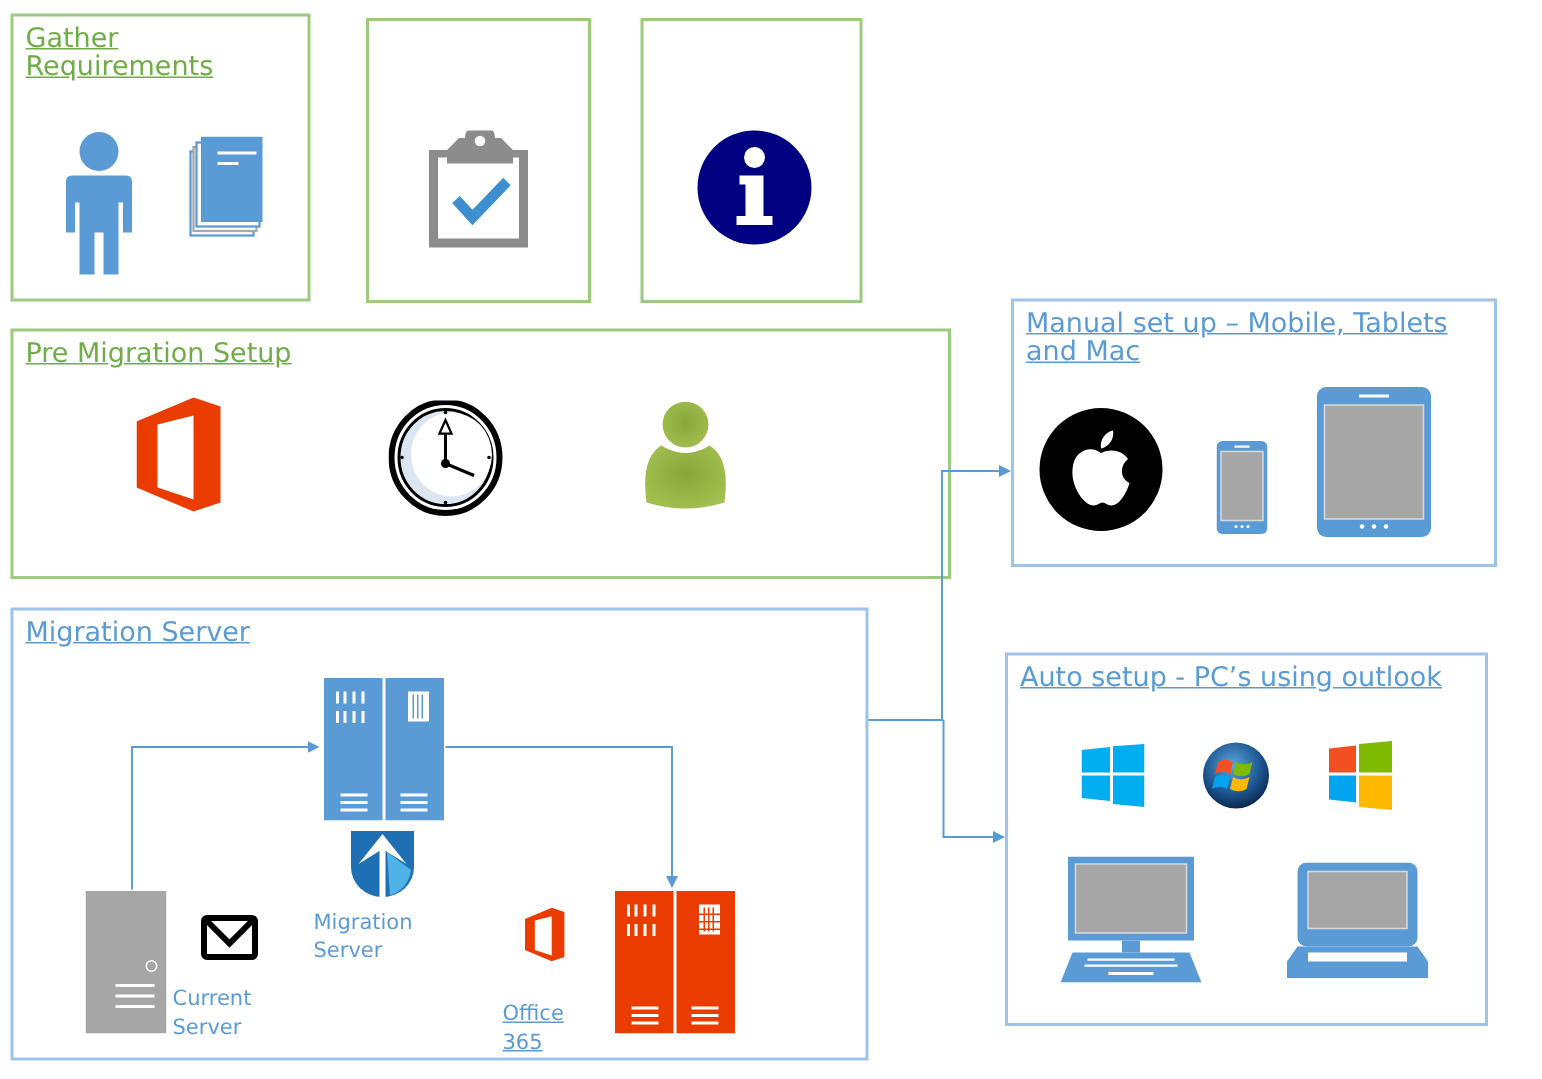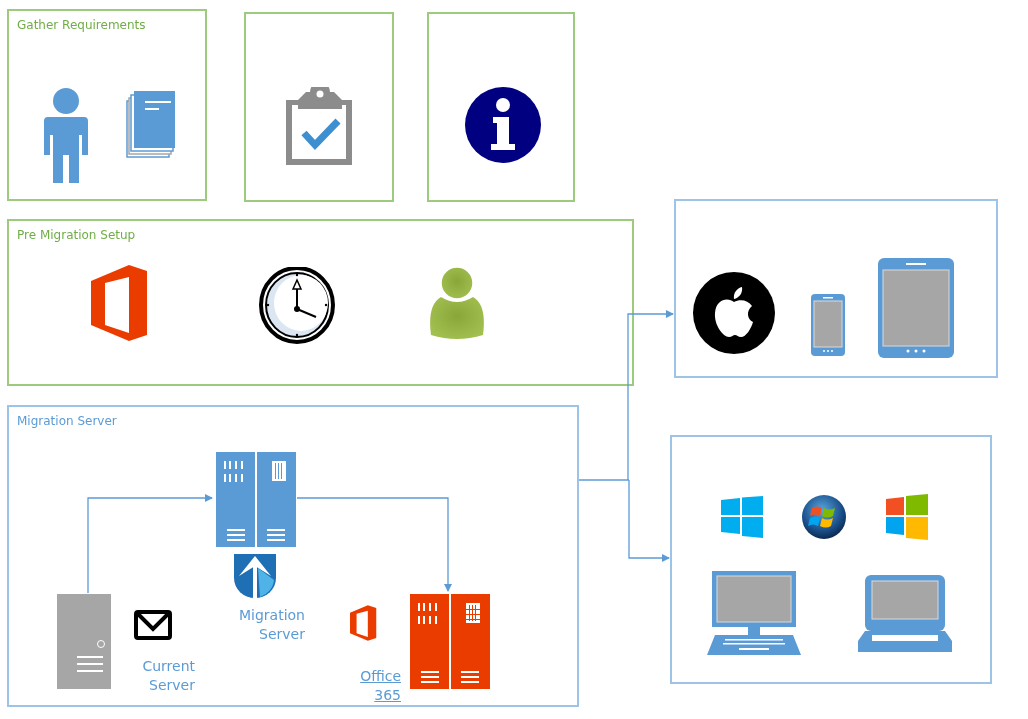--- a/index.html
+++ b/index.html
@@ -1,24 +1,24 @@
 <!DOCTYPE html>
 <html><head>
 <meta charset="utf-8">
 <style>
   html, body { margin: 0; padding: 0; background: #ffffff; }
   body { width: 1028px; height: 719px; position: relative; overflow: hidden; font-family: "DejaVu Sans", sans-serif; }
   .box { position: absolute; box-sizing: border-box; background: #fff; }
   .green { border: 2px solid #9ccb7f; }
   .blue { border: 2px solid #9dc3e6; }
-  .title { position: absolute; left: 8px; top: 5px; font-size: 12px; line-height: 19px; }
+  .title { position: absolute; left: 8px; top: 5px; font-size: 18px; line-height: 19px; text-decoration: underline; }
   .green .title { color: #70ad47; }
   .blue .title { color: #5b9bd5; }
   .icon { position: absolute; }
-  .label { position: absolute; color: #5b9bd5; font-size: 14px; line-height: 19px; text-align: right; }
+  .label { position: absolute; color: #5b9bd5; font-size: 14px; line-height: 19px; text-align: left; }
   svg.connectors { position: absolute; left: 0; top: 0; pointer-events: none; }
 </style>
 </head>
 <body>
 
 <div class="box green" style="left:7px;top:9px;width:200px;height:192px;">
   <div class="title">Gather Requirements</div>
   <svg class="icon" style="left:33px;top:76px;" width="50" height="98" viewBox="0 0 50 98">
     <circle cx="24" cy="14" r="13" fill="#5b9bd5"></circle>
     <path d="M6 30 H42 Q46 30 46 34 V68 H40 V48 H37 V96 H27 V68 H21 V96 H11 V48 H8 V68 H2 V34 Q2 30 6 30 Z" fill="#5b9bd5"></path>
@@ -167,20 +167,21 @@
         <rect x="62" y="11" width="1" height="16"></rect>
         <rect x="65" y="11" width="1" height="16"></rect>
       <rect x="56" y="15" width="14" height="1"></rect>
         <rect x="56" y="20" width="14" height="1"></rect>
         <rect x="56" y="25" width="14" height="1"></rect>
     </g>
   </svg>
 </div>
 
 <div class="box blue" style="left:674px;top:199px;width:324px;height:179px;">
+  <div class="title">Manual set up – Mobile, Tablets and Mac</div>
   <svg class="icon" style="left:16px;top:70px;" width="84" height="84" viewBox="0 0 84 84">
     <circle cx="42" cy="42" r="41" fill="#000"></circle>
     <path d="M42 31 C36 26 24 28 23 42 C22 54 31 66 37 66 C40 66 41 64 43 64 C45 64 46 66 49 66 C54 66 59 58 61 51 C55 48 54 40 60 35 C56 29 48 28 42 31 Z" fill="#fff"></path>
     <path d="M42 28 C41 22 45 17 50 16 C51 22 47 27 42 28 Z" fill="#fff"></path>
   </svg>
   <svg class="icon" style="left:135px;top:93px;" width="34" height="62" viewBox="0 0 34 62">
     <rect x="0" y="0" width="34" height="62" rx="4" fill="#5b9bd5"></rect>
     <rect x="3" y="7" width="28" height="46" fill="#a6a6a6" stroke="#d9d9d9" stroke-width="1"></rect>
     <rect x="12" y="3" width="10" height="1.5" fill="#fff"></rect>
     <circle cx="13" cy="57" r="1" fill="#fff"></circle>
@@ -191,20 +192,21 @@
     <rect x="0" y="0" width="76" height="100" rx="6" fill="#5b9bd5"></rect>
     <rect x="5" y="12" width="66" height="76" fill="#a6a6a6" stroke="#d9d9d9" stroke-width="1"></rect>
     <rect x="28" y="5" width="20" height="2" fill="#fff"></rect>
     <circle cx="30" cy="93" r="1.5" fill="#fff"></circle>
       <circle cx="38" cy="93" r="1.5" fill="#fff"></circle>
       <circle cx="46" cy="93" r="1.5" fill="#fff"></circle>
   </svg>
 </div>
 
 <div class="box blue" style="left:670px;top:435px;width:322px;height:249px;">
+  <div class="title">Auto setup - PC’s using outlook</div>
   <svg class="icon" style="left:49px;top:59px;" width="42" height="42" viewBox="0 0 42 42">
     <path d="M0 4 L19 2 V19 H0 Z M21 1.5 L42 0 V19 H21 Z M0 21 H19 V38 L0 36 Z M21 21 H42 V42 L21 40 Z" fill="#00adef"></path>
   </svg>
   <svg class="icon" style="left:128px;top:56px;" width="48" height="48" viewBox="0 0 48 48">
     <defs>
         <radialGradient id="w7" cx="45%" cy="35%" r="65%">
           <stop offset="0" stop-color="#5aa7e0"></stop>
           <stop offset="0.7" stop-color="#1a4f8a"></stop>
           <stop offset="1" stop-color="#0b2a4f"></stop>
         </radialGradient>

